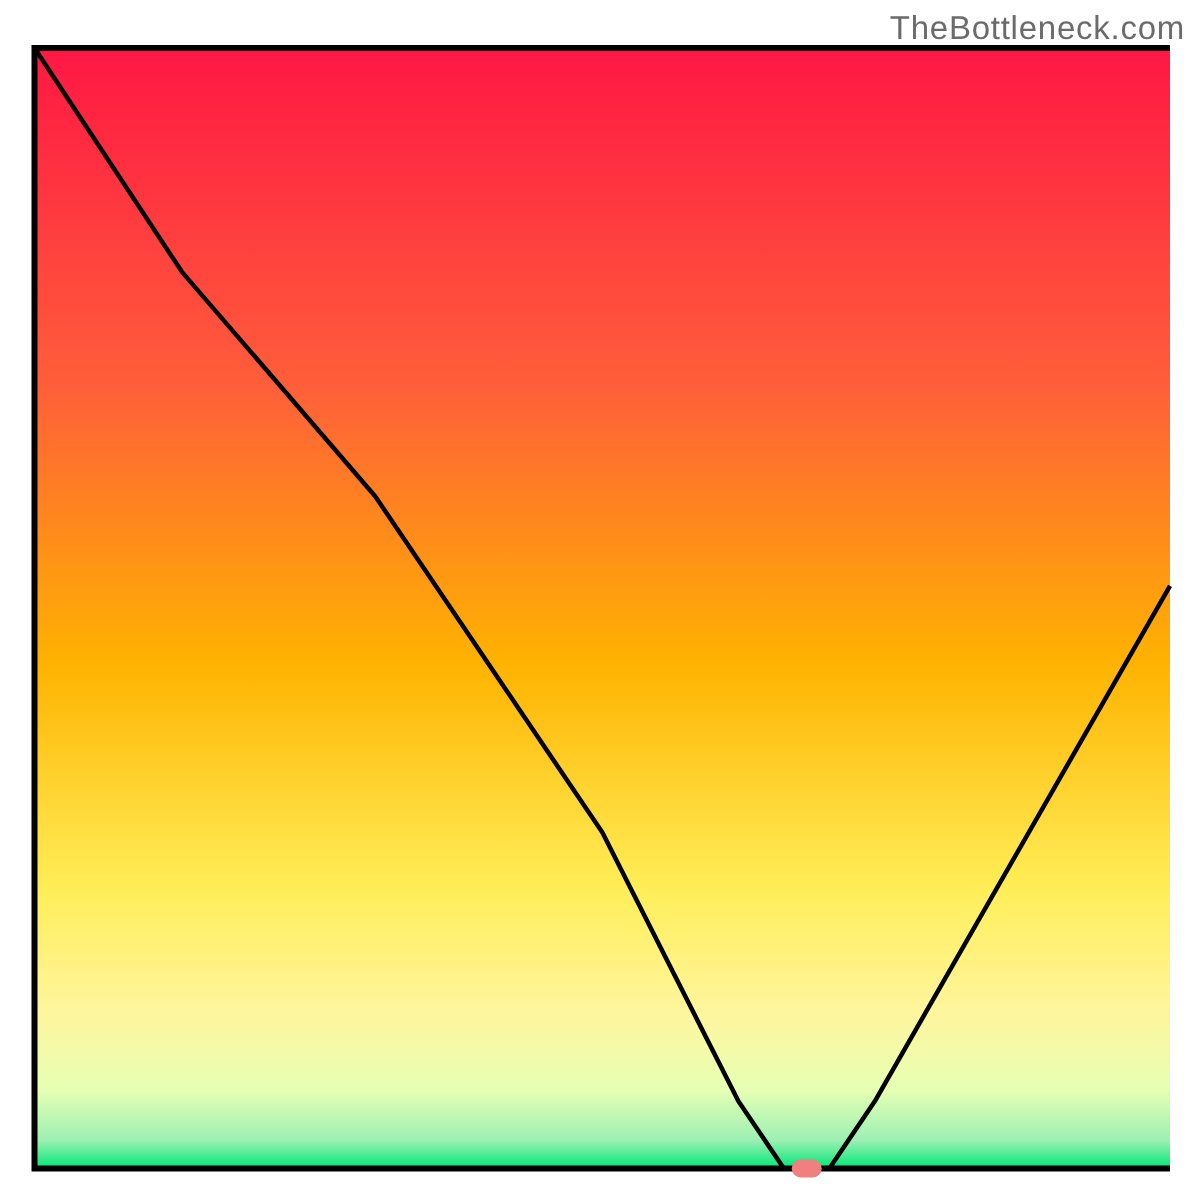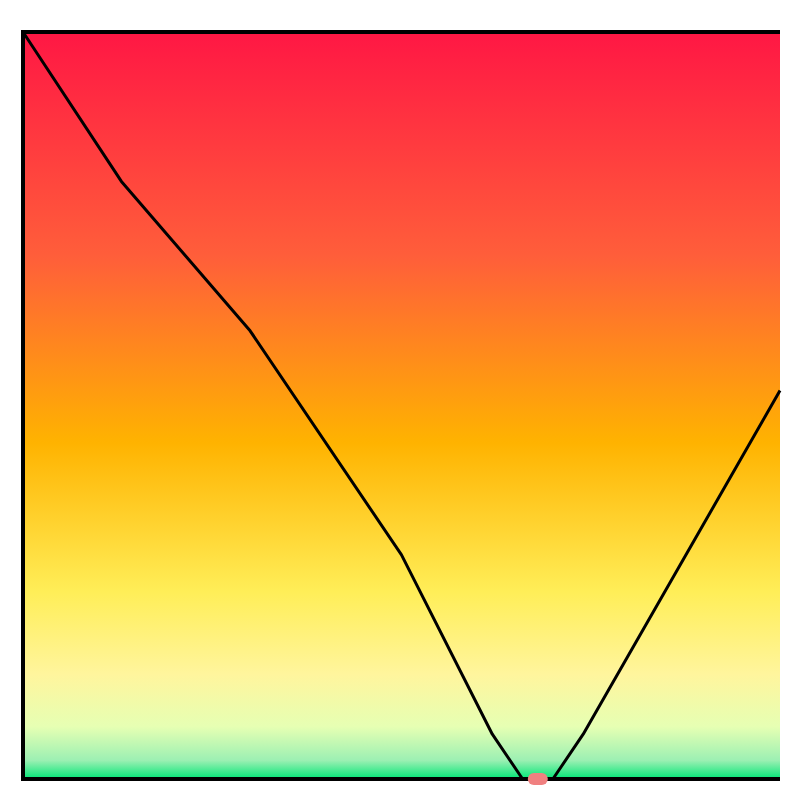--- a/index.html
+++ b/index.html
@@ -29,20 +29,21 @@
   svg.plot {
     position: absolute;
     top: 0;
     left: 0;
   }
 </style>
 </head>
 <body>
 
 <div class="frame">
+  <div class="watermark">TheBottleneck.com</div>
   <svg class="plot" width="800" height="800">
     <defs>
       <linearGradient id="bg-grad" x1="0" y1="0" x2="0" y2="1">
           <stop offset="0%" stop-color="#ff1744"></stop>
           <stop offset="30%" stop-color="#ff5e3a"></stop>
           <stop offset="55.00000000000001%" stop-color="#ffb300"></stop>
           <stop offset="75%" stop-color="#ffee58"></stop>
           <stop offset="86%" stop-color="#fff59d"></stop>
           <stop offset="93%" stop-color="#e6ffb3"></stop>
           <stop offset="97.5%" stop-color="#9cf0b3"></stop>

